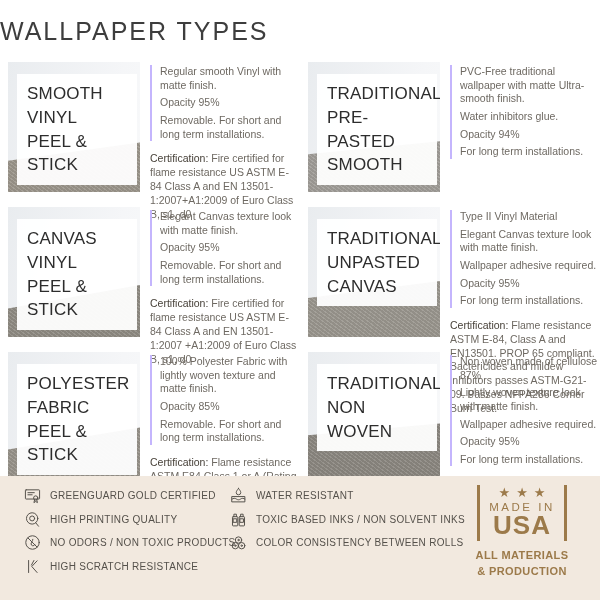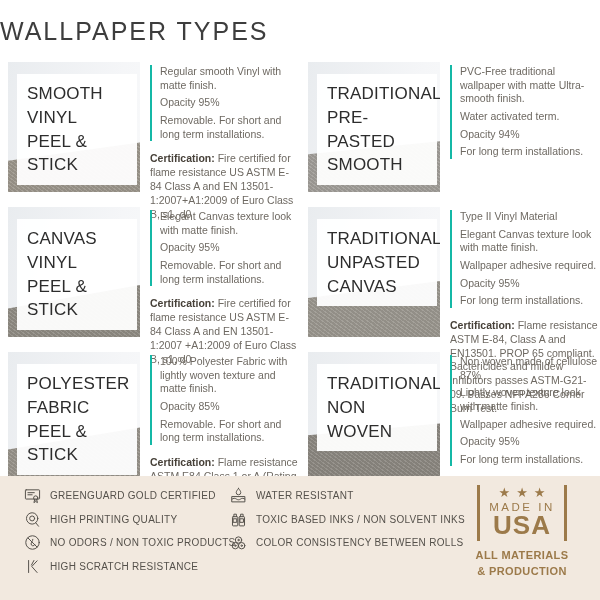--- a/index.html
+++ b/index.html
@@ -23,25 +23,25 @@
   .img2 .floor { background-color:#a09d98; clip-path:polygon(0 71%,100% 61%,100% 100%,0 100%); }
   .img3 .floor { background-color:#8f8b83; clip-path:polygon(0 78%,100% 60%,100% 100%,0 100%); }
   .img4 .floor { background-color:#9a968e; clip-path:polygon(0 70%,100% 57%,100% 100%,0 100%); }
   .img5 .floor { background-color:#97928a; clip-path:polygon(0 75%,100% 58%,100% 100%,0 100%); }
   .img6 .floor { background-color:#8b8780; clip-path:polygon(0 64%,100% 55%,100% 100%,0 100%); }
   .label-box { position:absolute; top:12px; left:9px; max-width:120px;
                background:rgba(255,255,255,0.95); padding:8px 10px;
                font-size:17px; line-height:1.4; letter-spacing:0.2px; color:#2d2d2d;
                white-space:pre-line; }
   .panel-text { width:150px; padding-top:3px; }
-  .paragraphs { border-left:2px solid #14b8a6; padding-left:8px;
+  .paragraphs { border-left:2px solid #c4b5fd; padding-left:8px;
                 font-size:10.5px; line-height:1.3; color:#6e6962; }
   .paragraphs .para + .para { margin-top:4px; }
   .cert { margin-top:11px; font-size:10.5px; line-height:1.32; color:#6e6962; }
-  .cert-prefix { font-weight:bold; color:#474139; }
+  .cert-prefix { font-weight:normal; color:#474139; }
   .cert-body { white-space:pre-line; }
 
   
   .footer { position:absolute; left:0; right:0; bottom:0; height:124px; background:#f2e9df; }
   .f-col-left  { position:absolute; left:24px;  top:8px; }
   .f-col-mid   { position:absolute; left:230px; top:8px; }
   .f-item { display:flex; align-items:center; gap:9px; height:23.5px; }
   .f-icon { width:17px; height:17px; flex:0 0 17px; display:inline-flex; }
   .f-icon svg { width:17px; height:17px; stroke:#55514b; fill:none;
                 stroke-width:1.4; stroke-linecap:round; stroke-linejoin:round; }
@@ -83,21 +83,21 @@
 
     <div class="panel">
       <div class="panel-image img2">
         <div class="floor"></div>
         <div class="label-box">TRADITIONAL
 PRE-PASTED SMOOTH</div>
       </div>
       <div class="panel-text">
         <div class="paragraphs">
             <div class="para">PVC-Free traditional wallpaper with matte Ultra-smooth finish.</div>
-            <div class="para">Water activated term.</div>
+            <div class="para">Water inhibitors glue.</div>
             <div class="para">Opacity 94%</div>
             <div class="para">For long term installations.</div>
           </div>
       </div>
     </div>
 
     <div class="panel">
       <div class="panel-image img3">
         <div class="floor"></div>
         <div class="label-box">CANVAS VINYL

